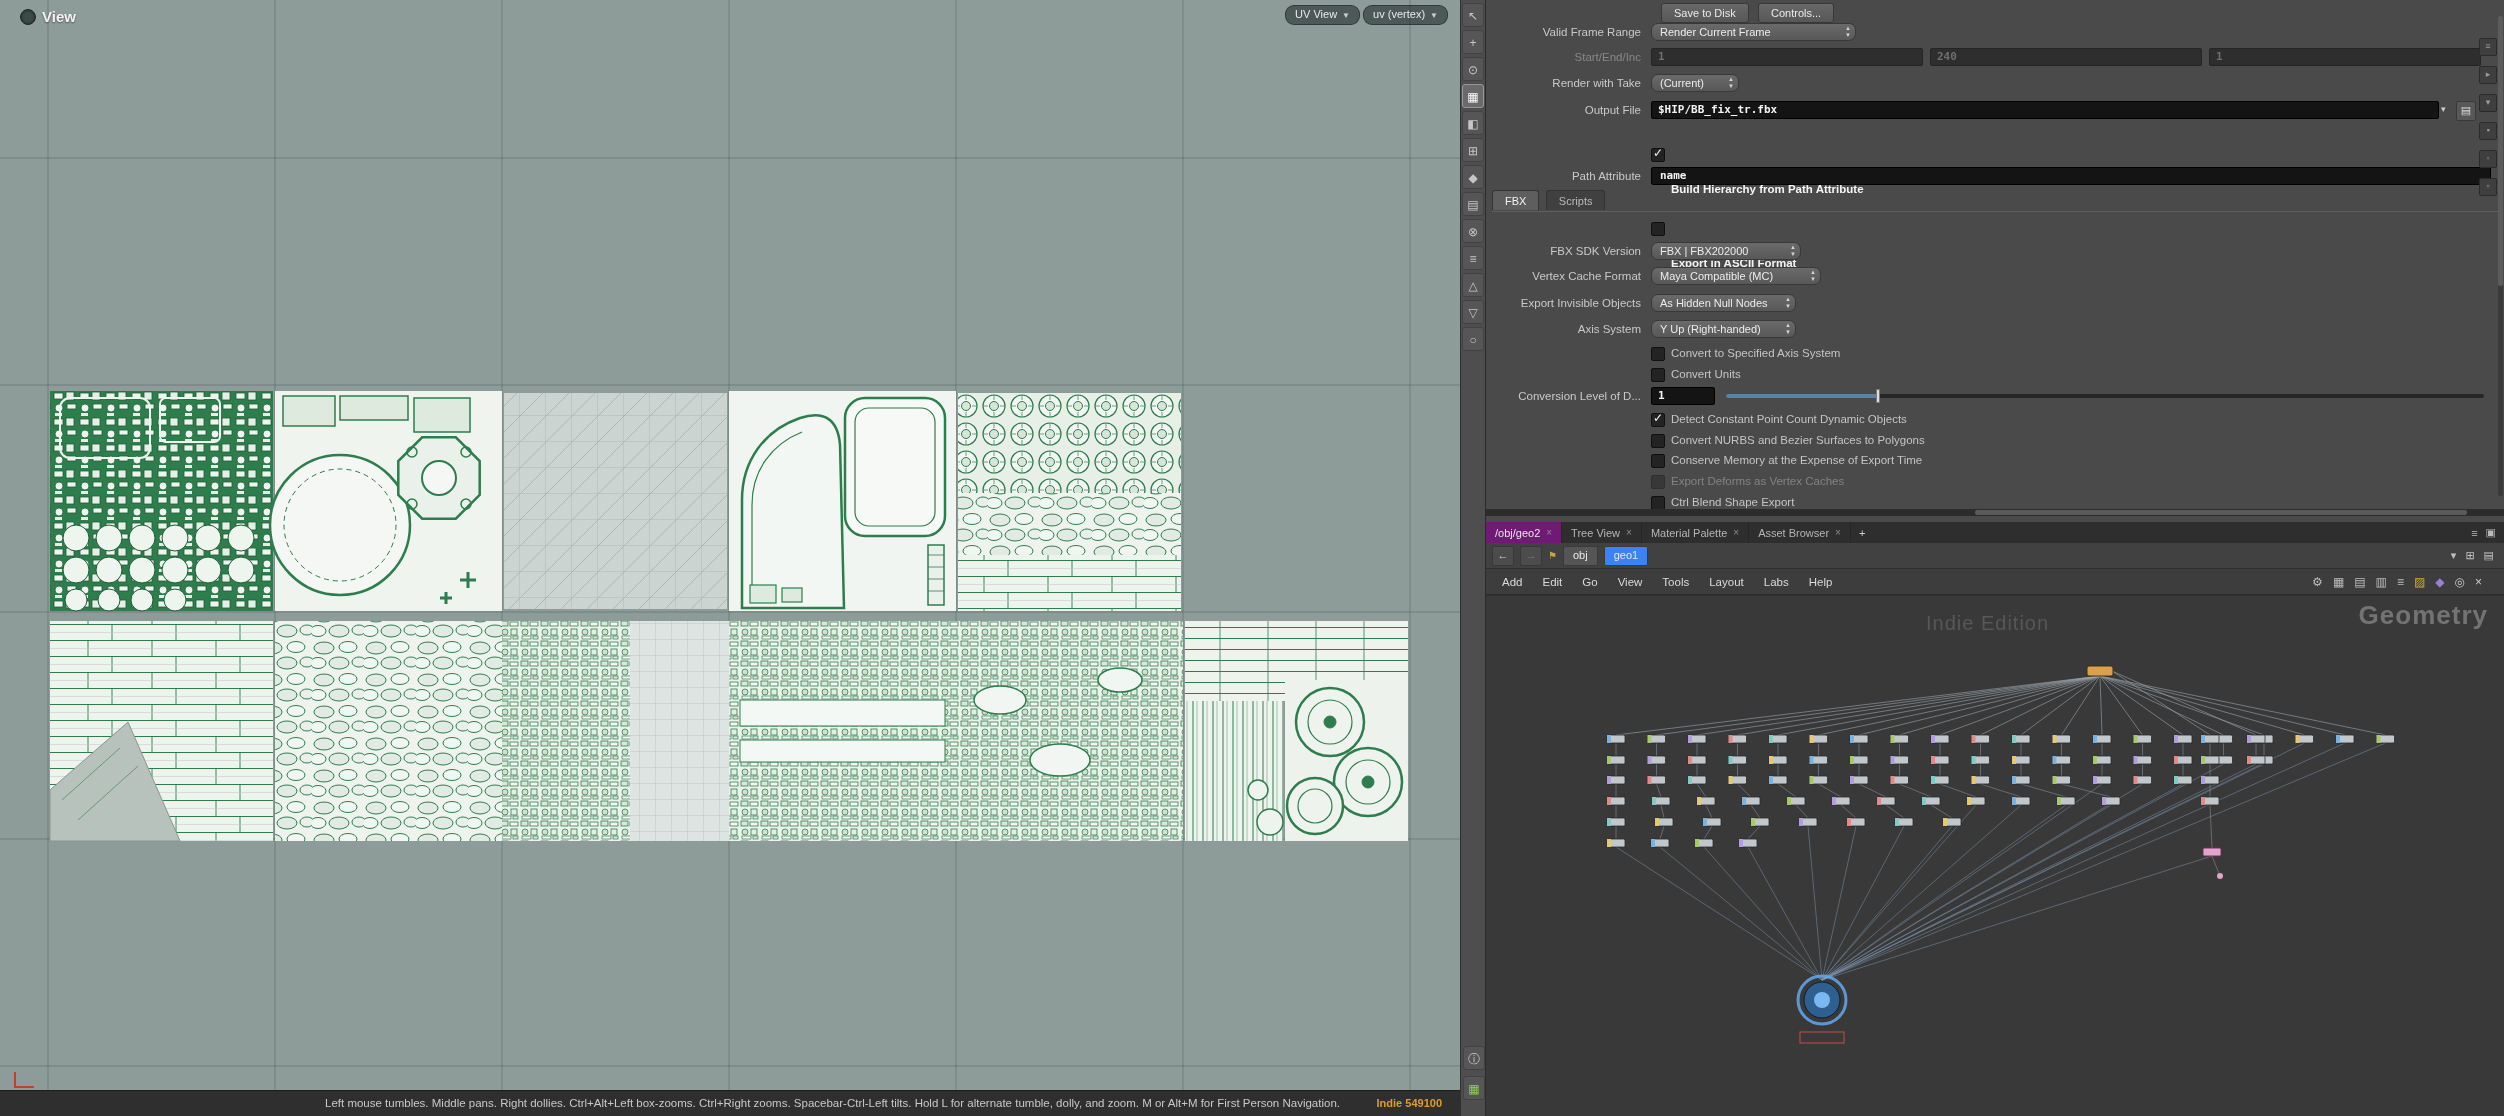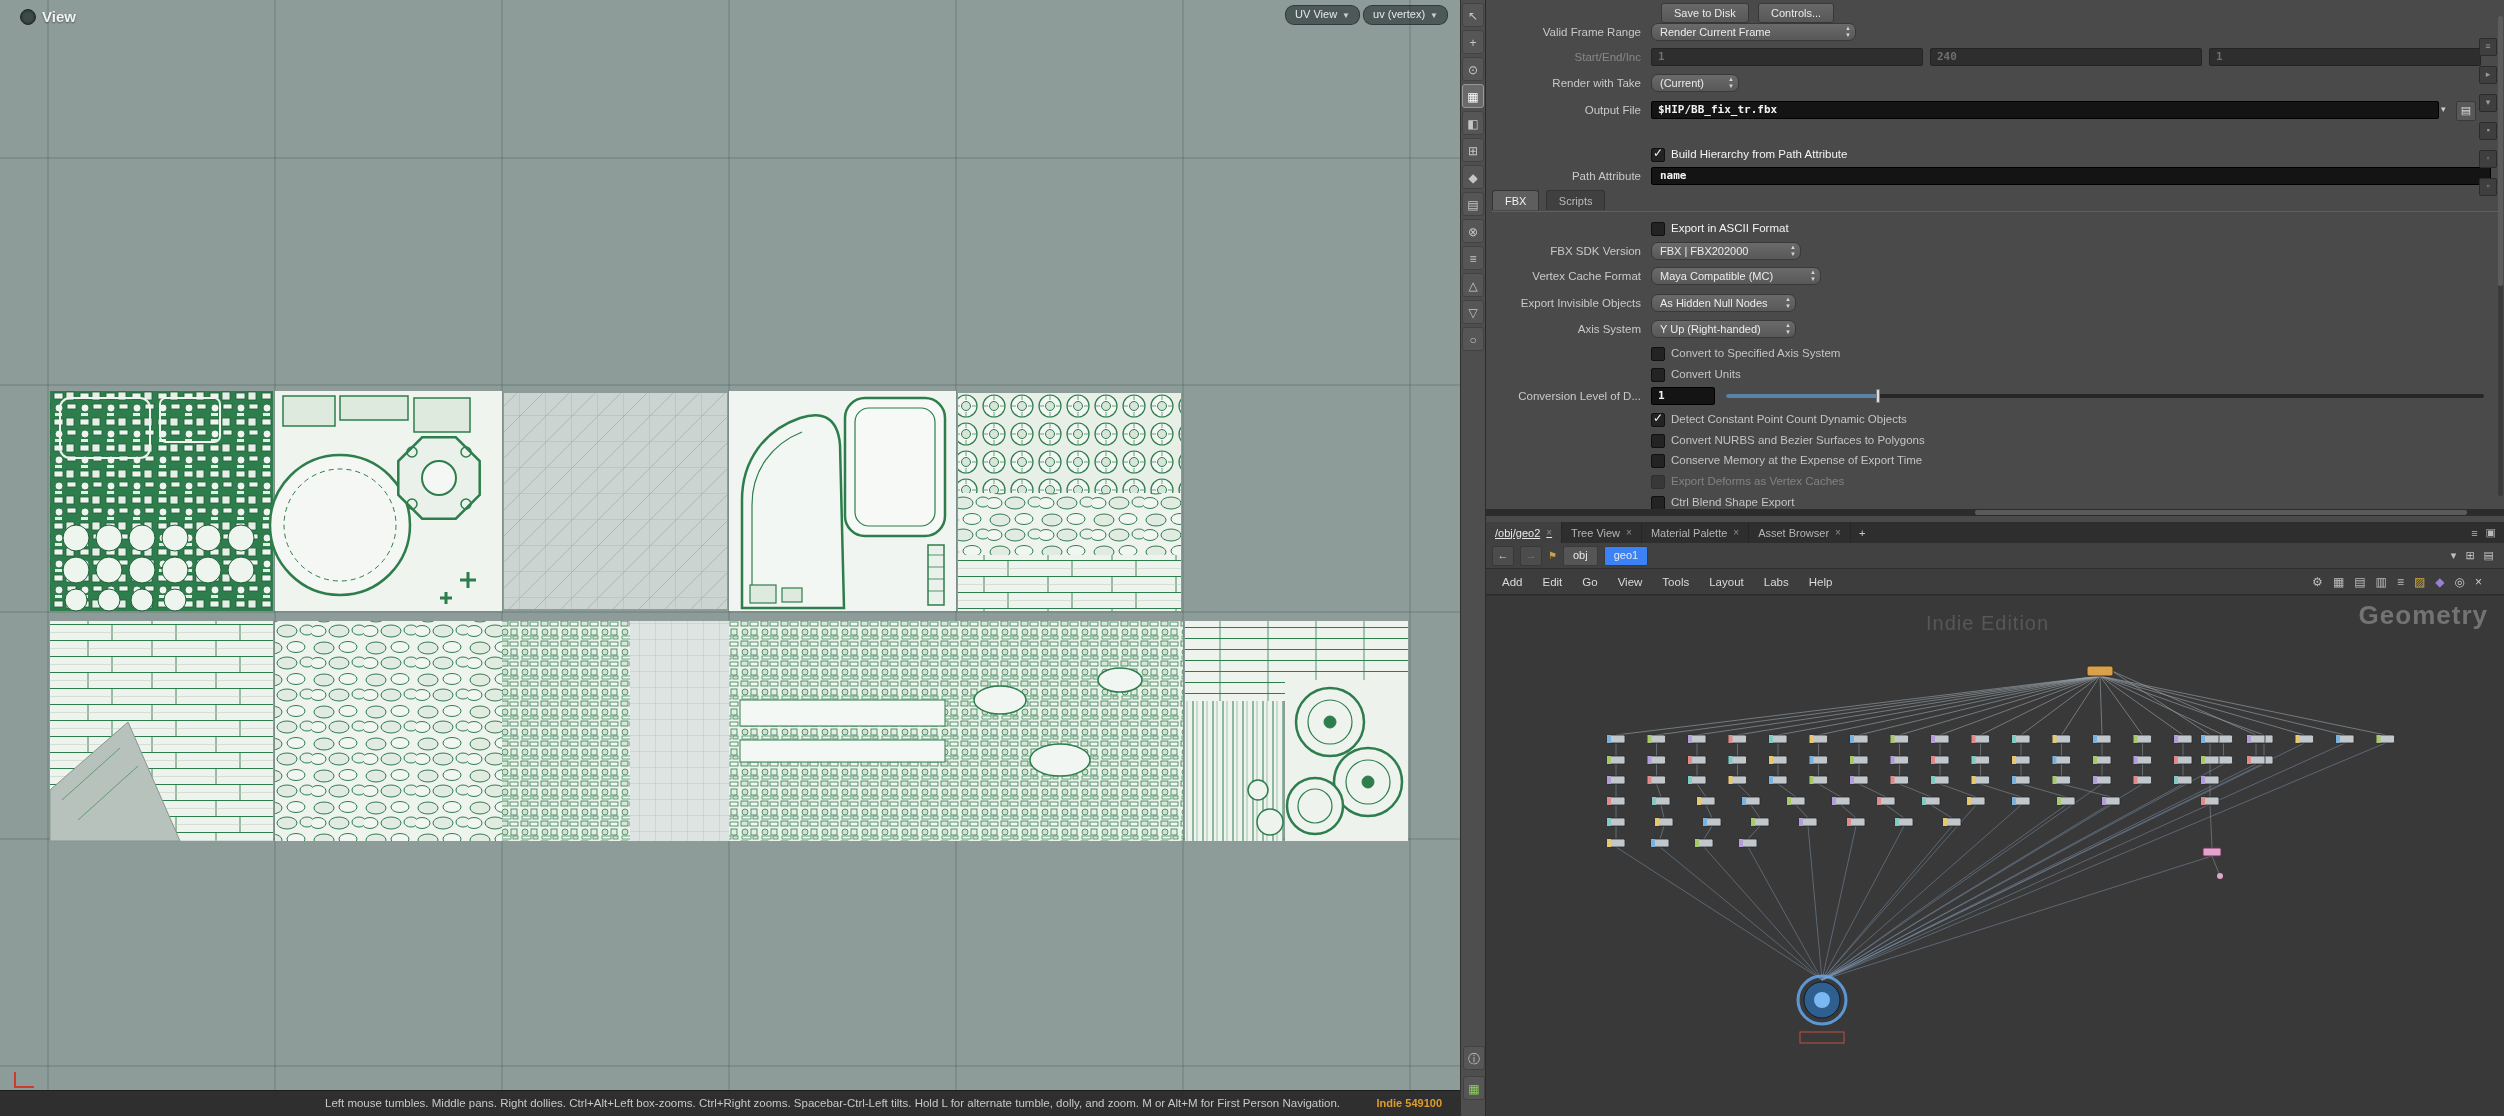--- a/index.html
+++ b/index.html
@@ -37,42 +37,42 @@
   .plabel.dim{color:#878787;}
   .btn{position:absolute;top:0;height:20px;line-height:18px;padding:0 12px;background:linear-gradient(#686868,#575757);border:1px solid #383838;border-radius:3px;color:#eaeaea;font-size:11px;box-sizing:border-box;}
   .dd{position:absolute;top:1px;height:18px;background:linear-gradient(#6a6a6a,#585858);border:1px solid #393939;border-radius:7px;color:#ececec;line-height:16px;padding:0 18px 0 8px;font-size:11px;box-sizing:border-box;white-space:nowrap;overflow:hidden;}
   .dd .sp{position:absolute;right:4px;top:1px;font-size:6px;line-height:7px;color:#d5d5d5;}
   .tf{position:absolute;top:1px;height:18px;background:#141414;border:1px solid #000;border-radius:2px;color:#f2f2f2;line-height:16px;padding:0 6px;font-size:11px;box-sizing:border-box;white-space:nowrap;overflow:hidden;}
   .tf.dim{background:#2e2e2e;color:#6f6f6f;border-color:#242424;}
   .mono{font-family:"DejaVu Sans Mono",monospace;font-weight:bold;}
   .cb{position:absolute;left:165px;top:2px;width:12px;height:12px;background:#232323;border:1px solid #101010;border-radius:2px;}
   .cb.on::after{content:"\2713";position:absolute;left:1px;top:-3px;color:#f0f0f0;font-size:12px;}
   .cblabel{position:absolute;left:185px;line-height:17px;font-size:11.5px;color:#c4c4c4;white-space:nowrap;}
-  .cblabel.strong{color:#f4f4f4;font-weight:normal;}
+  .cblabel.strong{color:#f4f4f4;font-weight:bold;margin-top:35px;}
   .rowdis{opacity:.45;}
   .ptabs{position:absolute;top:190px;left:6px;right:6px;height:21px;border-bottom:1px solid #5e5e5e;}
   .ptab{display:inline-block;height:20px;line-height:20px;padding:0 12px;font-size:11px;color:#b9b9b9;background:#404040;border:1px solid #333;border-bottom:none;border-radius:3px 3px 0 0;margin-right:2px;box-sizing:border-box;}
   .ptab.active{background:#5e5e5e;color:#f2f2f2;}
   .slider-track{position:absolute;left:240px;top:8px;width:758px;height:4px;background:#262626;border-radius:2px;}
   .slider-fill{position:absolute;left:0;top:0;height:4px;background:#5a83a8;border-radius:2px;}
   .slider-handle{position:absolute;top:-5px;width:4px;height:14px;background:#dcdcdc;border:1px solid #777;box-sizing:border-box;}
   .file-arrow{position:absolute;left:955px;top:4px;color:#cfcfcf;font-size:9px;}
   .file-chooser{position:absolute;left:970px;top:1px;width:18px;height:18px;background:#585858;border:1px solid #393939;border-radius:2px;color:#d8d8d8;font-size:11px;line-height:17px;text-align:center;}
   .pgutter{position:absolute;left:992px;top:38px;width:20px;}
   .gcell{width:16px;height:16px;margin:0 auto 10px auto;background:#3f3f3f;border:1px solid #2b2b2b;border-radius:2px;color:#9a9a9a;font-size:9px;line-height:15px;text-align:center;}
   .pscroll{position:absolute;left:0;top:509px;width:1018px;height:7px;background:#2c2c2c;}
   .pscroll .handle{position:absolute;left:489px;top:1px;width:492px;height:5px;background:#5a5a5a;border-radius:2px;}
   .vscroll{position:absolute;right:1px;top:16px;width:5px;height:480px;background:#3a3a3a;border-radius:2px;}
   .vscroll .handle{position:absolute;left:0;top:0;width:5px;height:270px;background:#5c5c5c;border-radius:2px;}
 
   
   .network{position:absolute;left:0;top:522px;width:1018px;height:594px;background:#3a3a3a;}
   .net-tabs{position:absolute;left:0;top:0;width:100%;height:21px;background:#2e2e2e;border-bottom:1px solid #222;display:flex;align-items:stretch;font-size:11px;color:#b5b5b5;}
   .ntab{display:flex;align-items:center;gap:6px;padding:0 9px;border-right:1px solid #262626;white-space:nowrap;}
-  .ntab.active{background:#404040;color:#e8e8e8;text-decoration:underline;}
+  .ntab.active{background:#701a75;color:#e8e8e8;}
   .ntab .x{color:#8d8d8d;font-size:10px;}
   .ntab-add{display:flex;align-items:center;padding:0 8px;color:#cdcdcd;}
   .ntabs-right{margin-left:auto;display:flex;align-items:center;gap:8px;padding:0 8px;color:#b9b9b9;font-size:11px;}
   .net-path{position:absolute;left:0;top:21px;width:100%;height:26px;background:#414141;border-bottom:1px solid #2d2d2d;display:flex;align-items:center;gap:6px;padding:0 6px;box-sizing:border-box;}
   .nav-btn{width:20px;height:18px;background:#4c4c4c;border:1px solid #383838;border-radius:2px;color:#d5d5d5;font-size:11px;line-height:17px;text-align:center;}
   .nav-btn.dim{color:#777;}
   .chip{height:18px;line-height:17px;padding:0 9px;background:#555;border:1px solid #3a3a3a;border-radius:2px;color:#e9e9e9;font-size:11px;}
   .chip.current{background:#3b82f6;}
   .chip-icon{color:#c9a14a;font-size:10px;}
   .netpath-right{margin-left:auto;display:flex;align-items:center;gap:9px;color:#c0c0c0;font-size:11px;padding-right:4px;}

